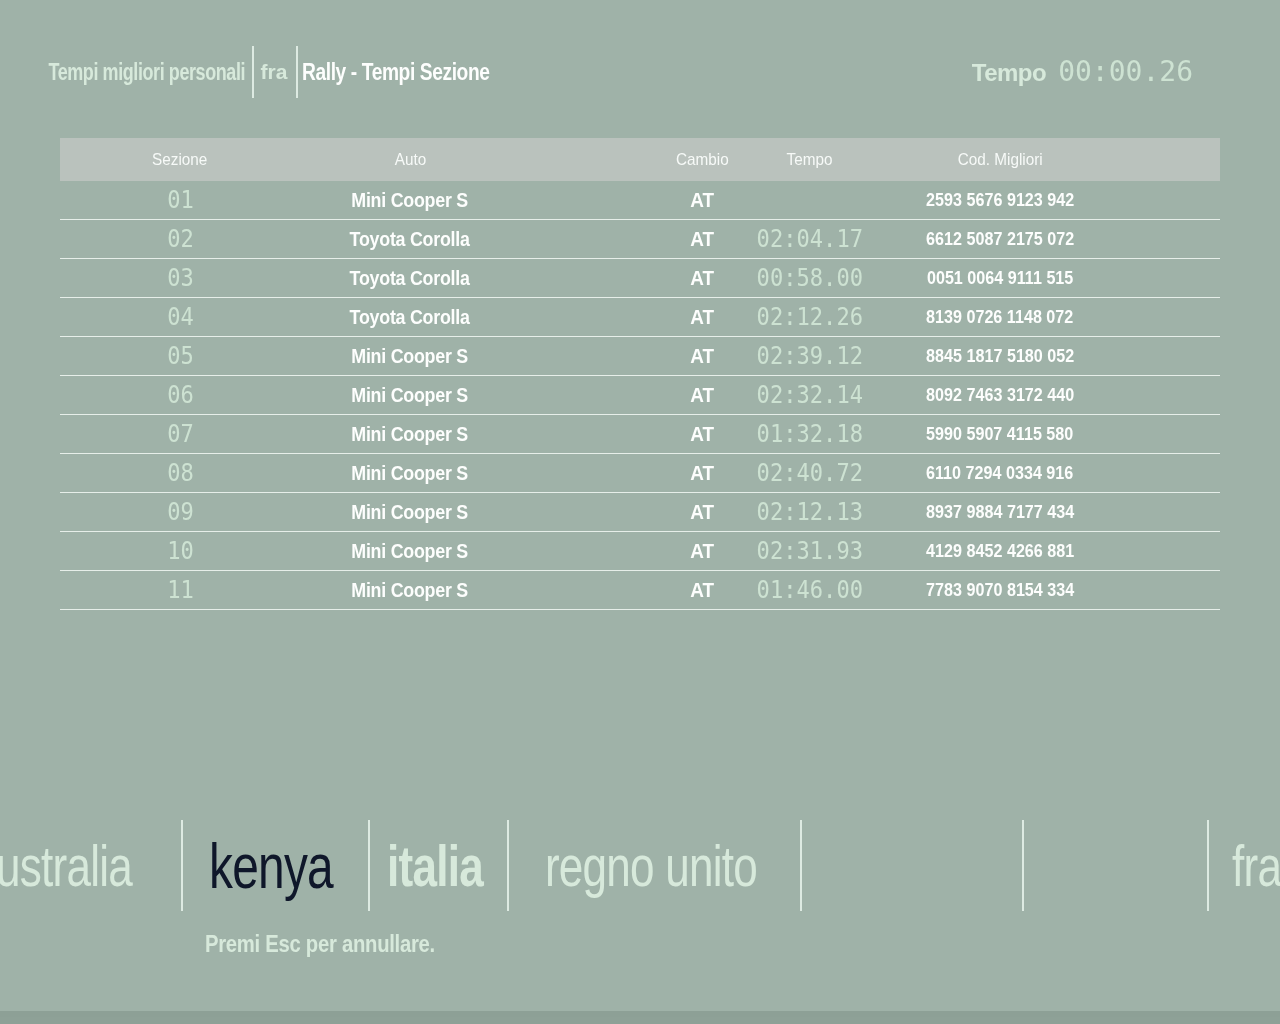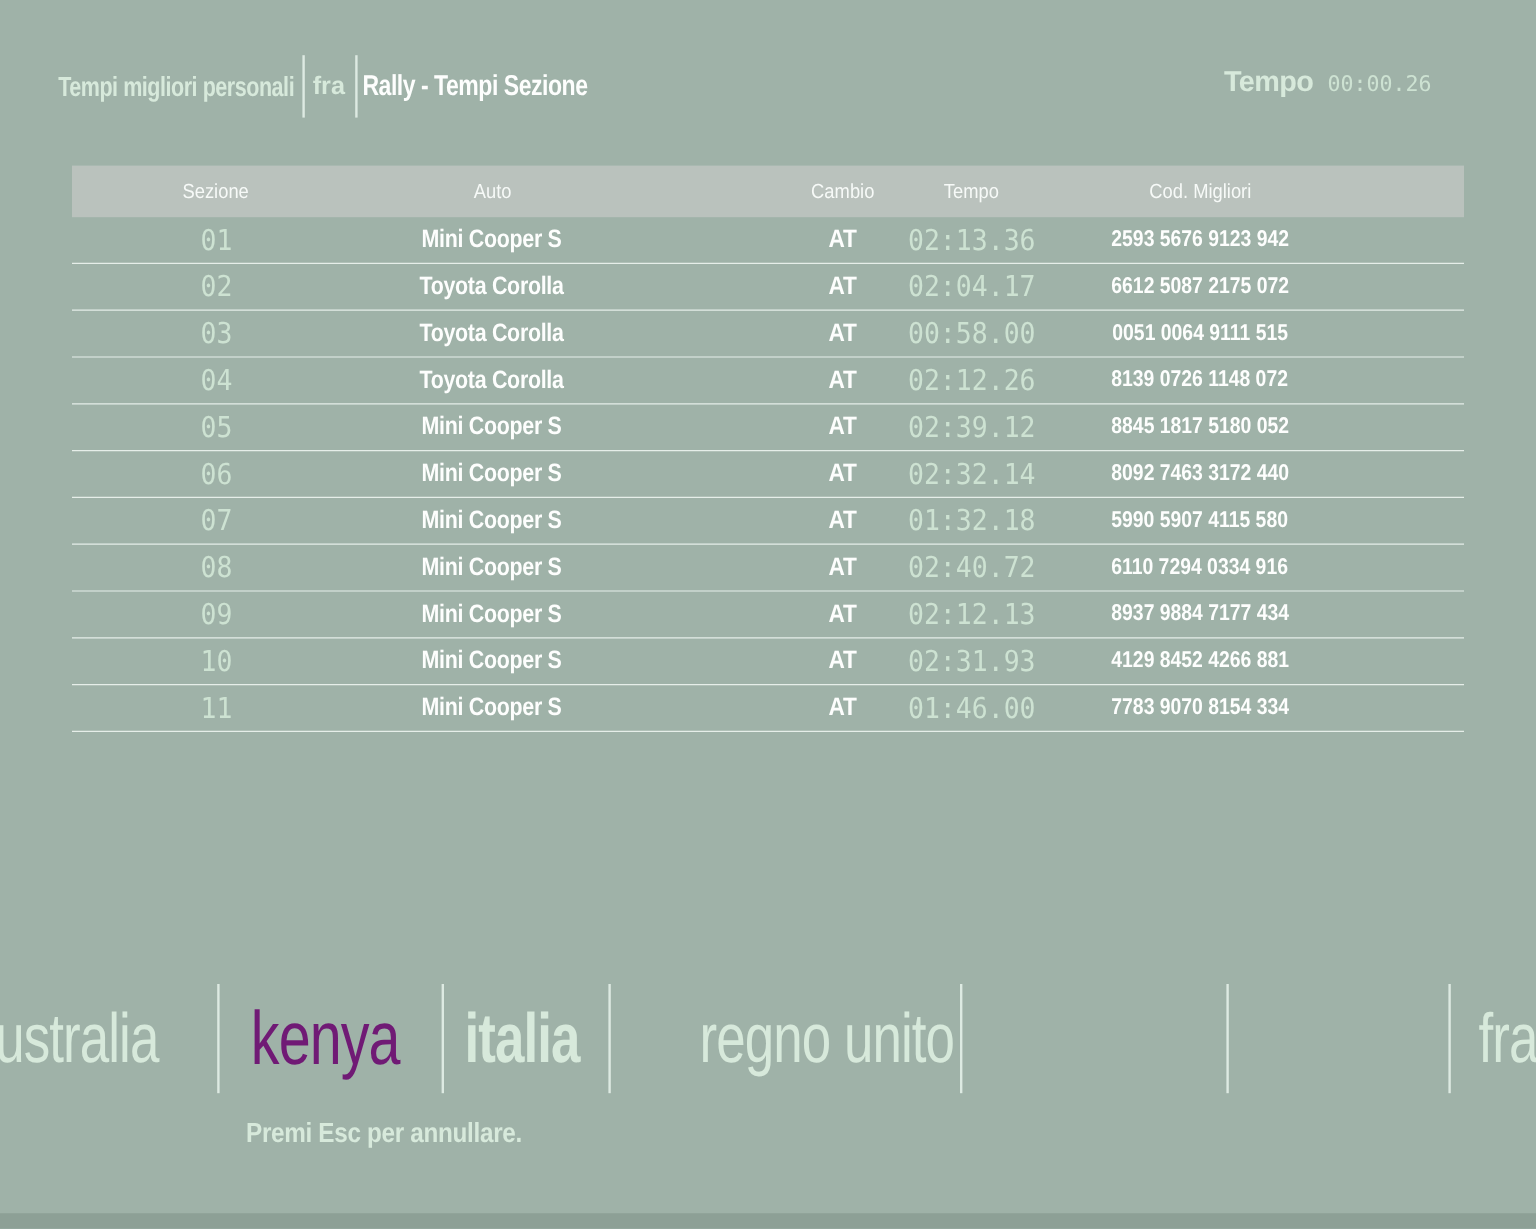--- a/index.html
+++ b/index.html
@@ -34,21 +34,21 @@
   .screen-title{
     position:absolute;left:302px;top:57px;white-space:nowrap;
     font-weight:bold;font-size:24px;line-height:30px;color:var(--white);
     letter-spacing:-.5px;transform:scaleX(.8);transform-origin:left center;
   }
   .timer{
     position:absolute;right:87px;top:55px;display:flex;align-items:baseline;gap:12px;
   }
   .timer-label{font-weight:bold;font-size:24px;color:var(--pale);letter-spacing:-.5px}
   .lcd{font-family:"DejaVu Sans Mono",monospace;color:var(--lcd)}
-  .timer-value{font-size:18px}
+  .timer-value{font-size:28px}
 
   
   .table{position:absolute;left:60px;top:138px;width:1160px}
   .thead{height:43px;background:var(--band);position:relative}
   .trow{height:39px;position:relative;border-bottom:1px solid var(--line)}
   .cell{
     position:absolute;top:0;height:100%;
     display:flex;align-items:center;justify-content:center;white-space:nowrap;
   }
   .c-sez{left:0;width:240px}
@@ -71,21 +71,21 @@
   .carousel{position:absolute;left:0;top:818px;width:1100px;height:95px}
   .citem{
     position:absolute;top:0;height:95px;display:flex;align-items:center;
     color:var(--pale);white-space:nowrap;
   }
   .citem.center{transform:translateX(-50%)}
   .citem span{
     font-size:58px;letter-spacing:-1px;transform:scaleX(.76);transform-origin:center;
   }
   .citem.edge span{transform-origin:left center}
-  .citem.sel{color:#701a75}
+  .citem.sel{color:#0f172a}
   .citem.sel span{font-size:63px}
   .cdiv{position:absolute;top:2px;height:91px;width:2px;background:var(--cdiv)}
 
   
   .hint{
     position:absolute;left:205px;top:931px;white-space:nowrap;
     font-weight:bold;font-size:23px;color:var(--pale);
     letter-spacing:-.3px;transform:scaleX(.88);transform-origin:left center;
   }
   .strip{
@@ -128,23 +128,20 @@
   <div class="trow">
     <div class="cell c-sez">
           <span class="num lcd">01</span>
         </div>
     <div class="cell c-auto">
           <span class="car">Mini Cooper S</span>
         </div>
     <div class="cell c-cambio">
           <span class="gear">AT</span>
         </div>
-    <div class="cell c-tempo">
-          <span class="time lcd">02:13.36</span>
-        </div>
     <div class="cell c-cod">
           <span class="code">2593 5676 9123 942</span>
         </div>
   </div>
 
   <div class="trow">
     <div class="cell c-sez">
           <span class="num lcd">02</span>
         </div>
     <div class="cell c-auto">
@@ -331,21 +328,21 @@
   </div>
 
   <div class="citem center sel" style="left: 271px;">
     <span>kenya</span>
   </div>
 
   <div class="citem center" style="left: 435px; font-weight: bold;">
     <span>italia</span>
   </div>
 
-  <div class="citem center" style="left: 689px;">
+  <div class="citem center" style="left: 651px;">
     <span>regno unito</span>
   </div>
 
 
 
   <div class="citem edge" style="left: 1232px;">
     <span>fra</span>
   </div>
 <div class="cdiv" style="left: 181px;"></div>
     <div class="cdiv" style="left: 368px;"></div>

